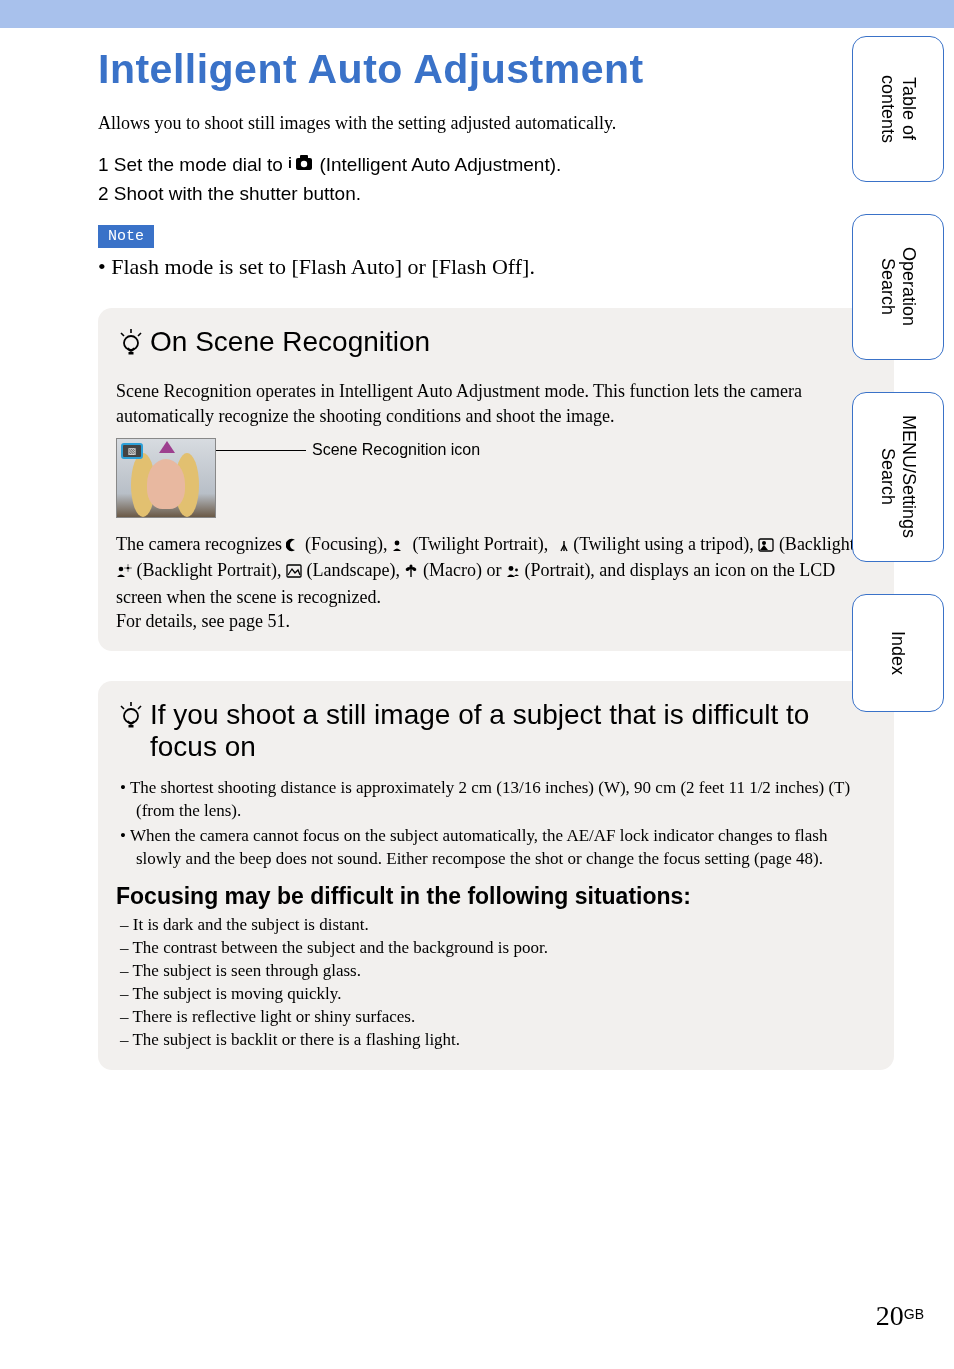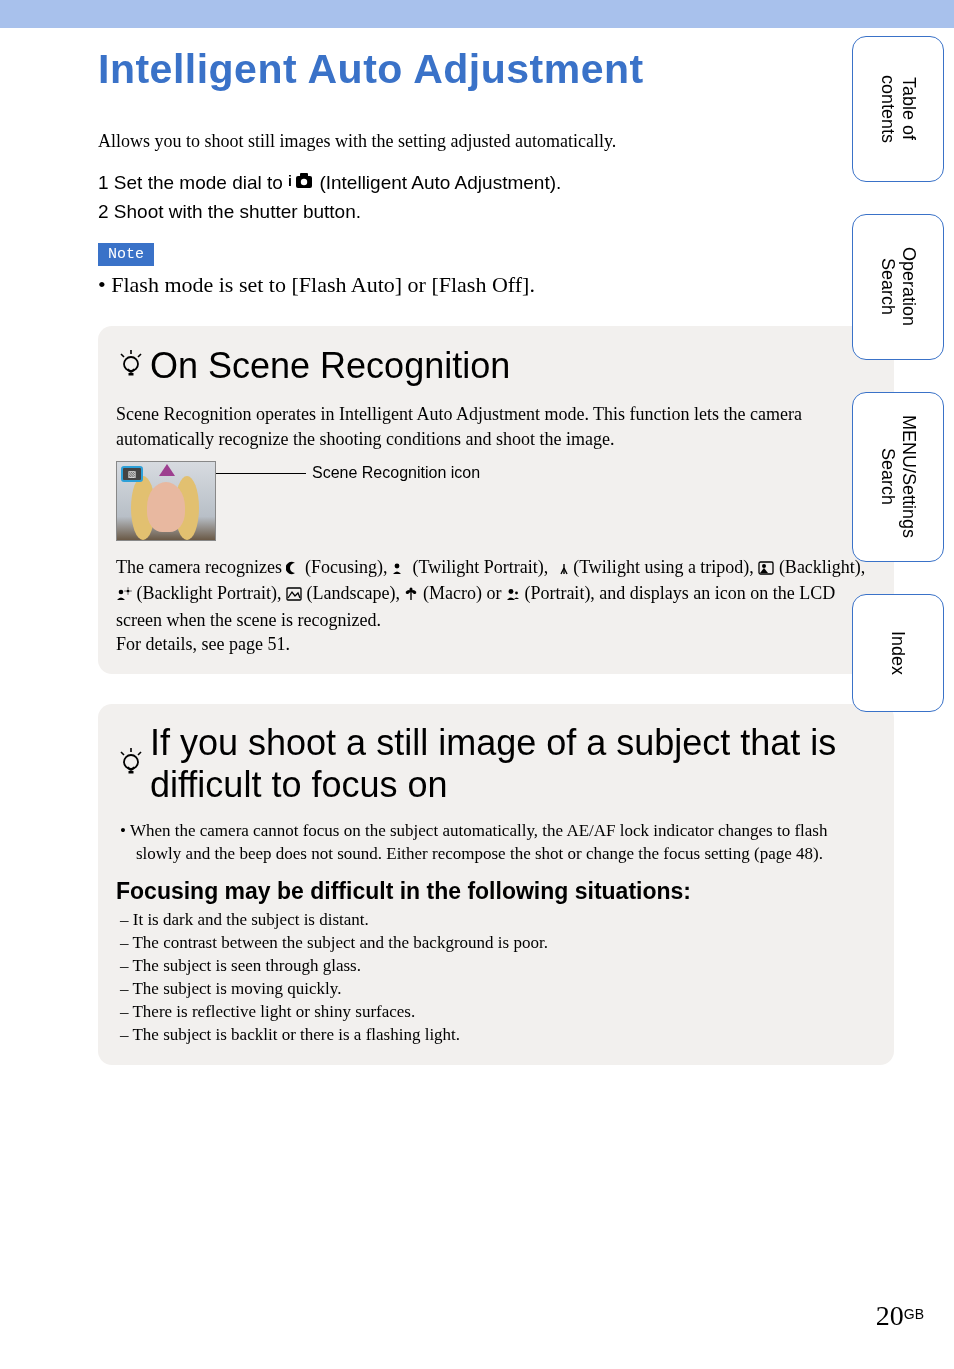--- a/index.html
+++ b/index.html
@@ -17,21 +17,21 @@
     width: 100%;
   }
   .page {
     padding: 18px 60px 0 98px;
     position: relative;
   }
   h1.title {
     color: #3a72c8;
     font-size: 41px;
     font-weight: bold;
-    margin-bottom: 38px;
+    margin-bottom: 20px;
     letter-spacing: 0.5px;
   }
   .intro {
     font-family: "Times New Roman", Times, serif;
     font-size: 18px;
     margin-bottom: 20px;
   }
   .steps {
     font-size: 19px;
     margin-bottom: 20px;
@@ -57,25 +57,25 @@
     margin-bottom: 28px;
   }
   .note-bullet::before { content: "•  "; }
   .tip-section {
     background: #f2f0ee;
     border-radius: 14px;
     padding: 18px 18px 18px 18px;
     margin-bottom: 30px;
   }
   .tip-heading {
-    font-size: 36px;
+    font-size: 28px;
     font-weight: normal;
     margin-bottom: 14px;
     display: flex;
-    align-items: center;
+    align-items: flex-start;
     color: #000;
   }
   .tip-heading .bulb {
     margin-right: 4px;
     flex-shrink: 0;
     margin-top: 2px;
   }
   .tip-body {
     font-family: "Times New Roman", Times, serif;
     font-size: 18px;
@@ -346,20 +346,21 @@
           <line x1="5" y1="5" x2="8" y2="8" stroke="#000" stroke-width="1.6"></line>
           <line x1="25" y1="5" x2="22" y2="8" stroke="#000" stroke-width="1.6"></line>
           <circle cx="15" cy="15" r="7" fill="none" stroke="#000" stroke-width="1.8"></circle>
           <path d="M12 20 Q15 26 18 20" fill="none" stroke="#000" stroke-width="1.8"></path>
           <rect x="12.5" y="24" width="5" height="2.5" fill="#000"></rect>
         </svg>
       </span>
       <span>If you shoot a still image of a subject that is difficult to focus on</span>
     </div>
     <ul class="tip-list">
+      <li>The shortest shooting distance is approximately 2 cm (13/16 inches) (W), 90 cm (2 feet 11 1/2 inches) (T) (from the lens).</li>
       <li>When the camera cannot focus on the subject automatically, the AE/AF lock indicator changes to flash slowly and the beep does not sound. Either recompose the shot or change the focus setting (page 48).</li>
     </ul>
     <div class="focus-heading">Focusing may be difficult in the following situations:</div>
     <ul class="dash-list">
       <li>It is dark and the subject is distant.</li>
       <li>The contrast between the subject and the background is poor.</li>
       <li>The subject is seen through glass.</li>
       <li>The subject is moving quickly.</li>
       <li>There is reflective light or shiny surfaces.</li>
       <li>The subject is backlit or there is a flashing light.</li>

